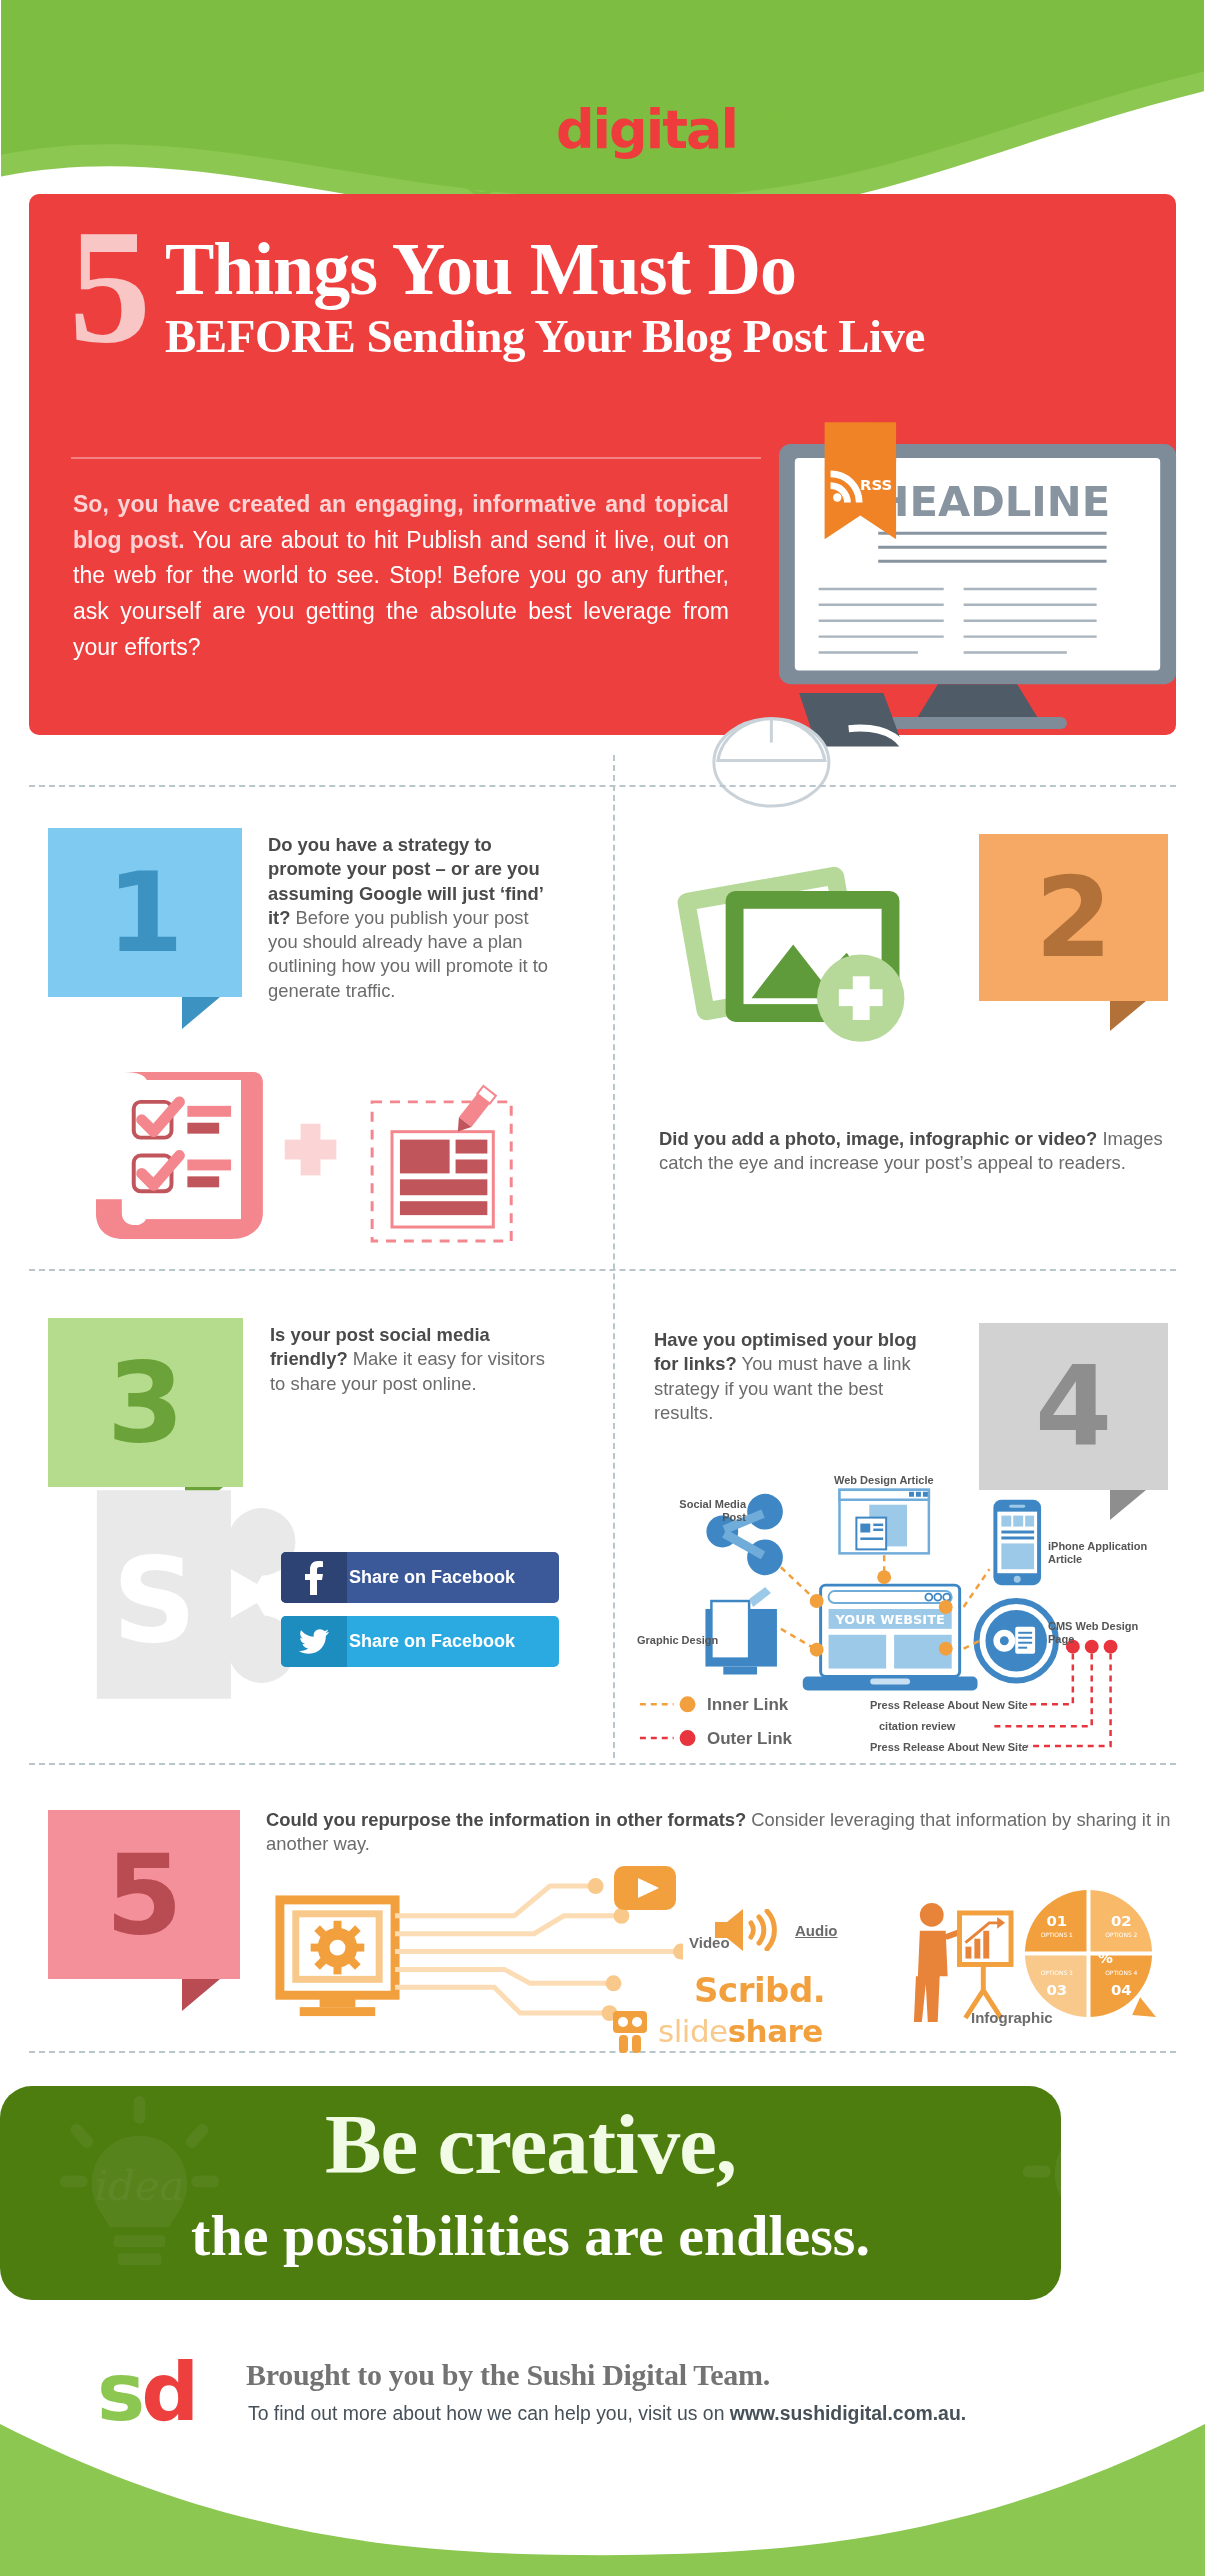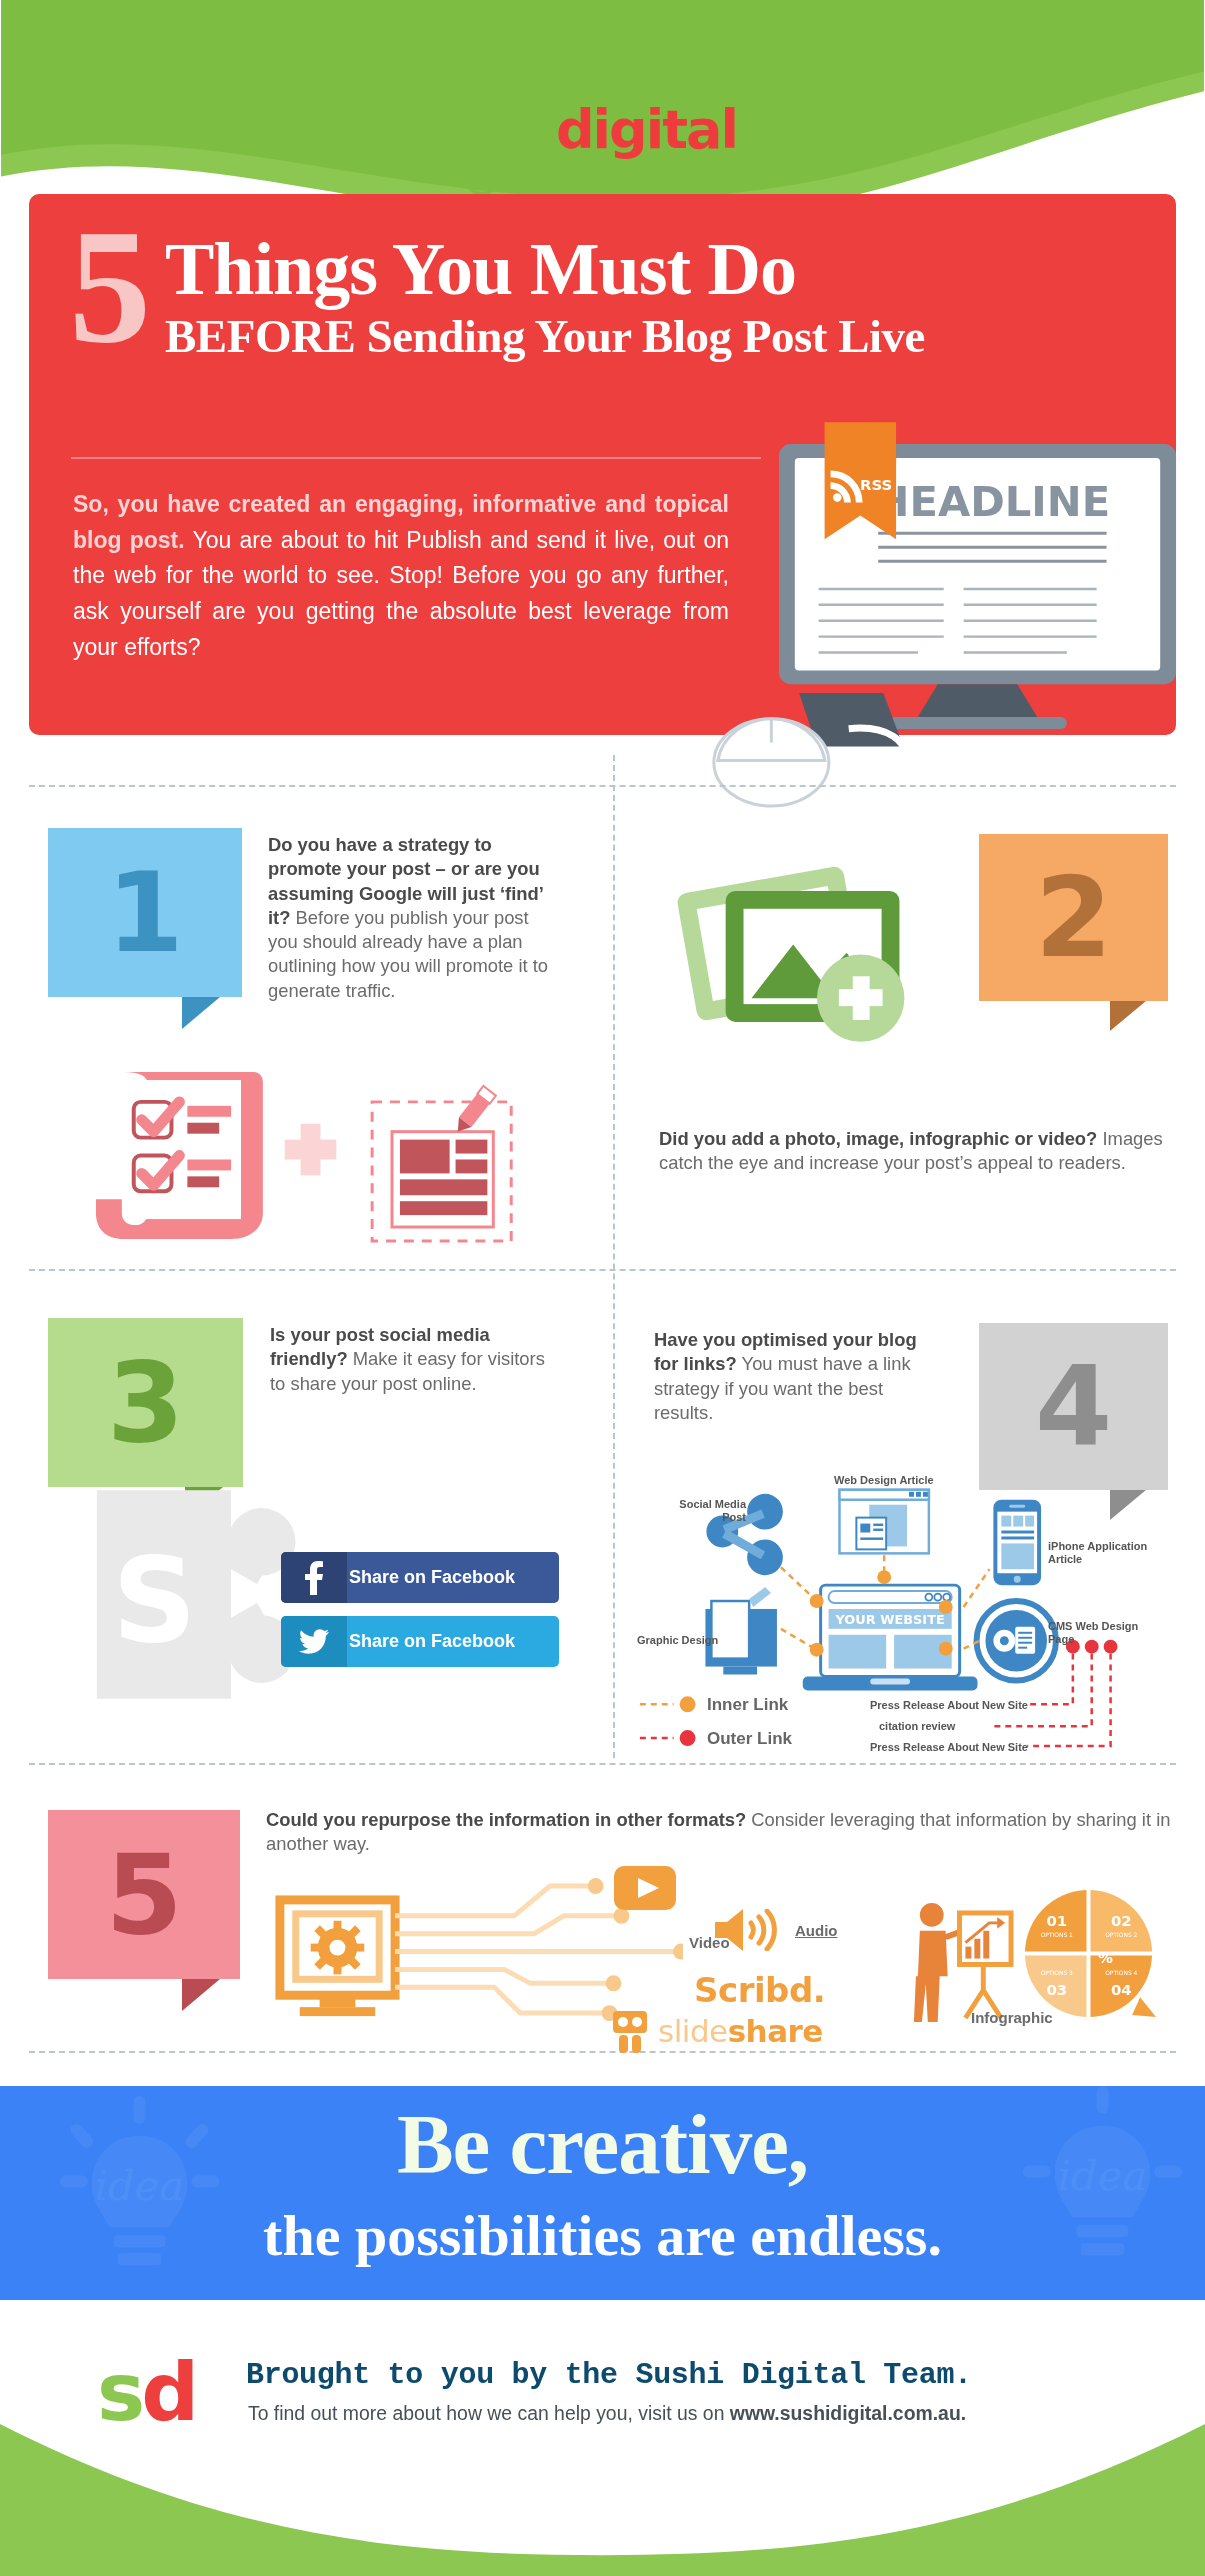--- a/index.html
+++ b/index.html
@@ -62,31 +62,31 @@
   .fb { background:#3B5998; } .fb .ic { background:#2C4373; }
   .tw { background:#2BAAE2; } .tw .ic { background:#1D8CBE; }
 
   
   .lk { position:absolute; font-size:11px; font-weight:bold; color:#555; line-height:1.15; }
   .lk-legend { position:absolute; font-size:17px; font-weight:bold; color:#666; }
 
   .fmt-label { position:absolute; font-size:15px; font-weight:bold; color:#6B6B6B; }
 
   
-  .creative { position:absolute; left:0; top:2086px; width:1205px; height:214px; background:#3b82f6; overflow:hidden; }
+  .creative { position:absolute; left:0; top:2086px; width:1061px; height:214px; background:#4d7c0f; overflow:hidden;border-radius:32px; }
   .creative .c1 { position:absolute; width:100%; text-align:center; top:16px; font-family:"Liberation Serif", serif; font-weight:bold; font-size:85px; color:#F2FBE6; line-height:1; letter-spacing:-1px; }
   .creative .c2 { position:absolute; width:100%; text-align:center; top:121px; font-family:"Liberation Serif", serif; font-weight:bold; font-size:58px; color:#ffffff; line-height:1; }
   .bulb { position:absolute; opacity:0.13; }
 
   
   .footer-white { position:absolute; left:0; top:2330px; width:1205px; height:134px; background:#fff; }
   .bottom-wave { position:absolute; left:0; top:2424px; width:1205px; height:152px; overflow:hidden; }
   .sd-logo { position:absolute; left:97px; top:2352px; font-family:"DejaVu Sans", sans-serif; font-weight:bold; font-size:81px; line-height:1; letter-spacing:-4px; }
   .sd-s { color:#8CC751; } .sd-d { color:#EE3F3F; }
-  .foot-l1 { position:absolute; left:246px; top:2358px; font-family:Liberation Mono, monospace; font-weight:bold; font-size:30px; color:#0c4a6e; letter-spacing:-0.3px; }
+  .foot-l1 { position:absolute; left:246px; top:2358px; font-family:Liberation Serif, serif; font-weight:bold; font-size:30px; color:#737373; letter-spacing:-0.3px; }
   .foot-l2 { position:absolute; left:248px; top:2402px; font-size:19.4px; color:#465059; }
   .foot-l2 b { font-weight:bold; }
 </style>
 </head>
 <body>
 
 <div class="page">
 
   <div class="top-wave">
     <svg width="1205" height="238" viewBox="0 0 1213 240">

